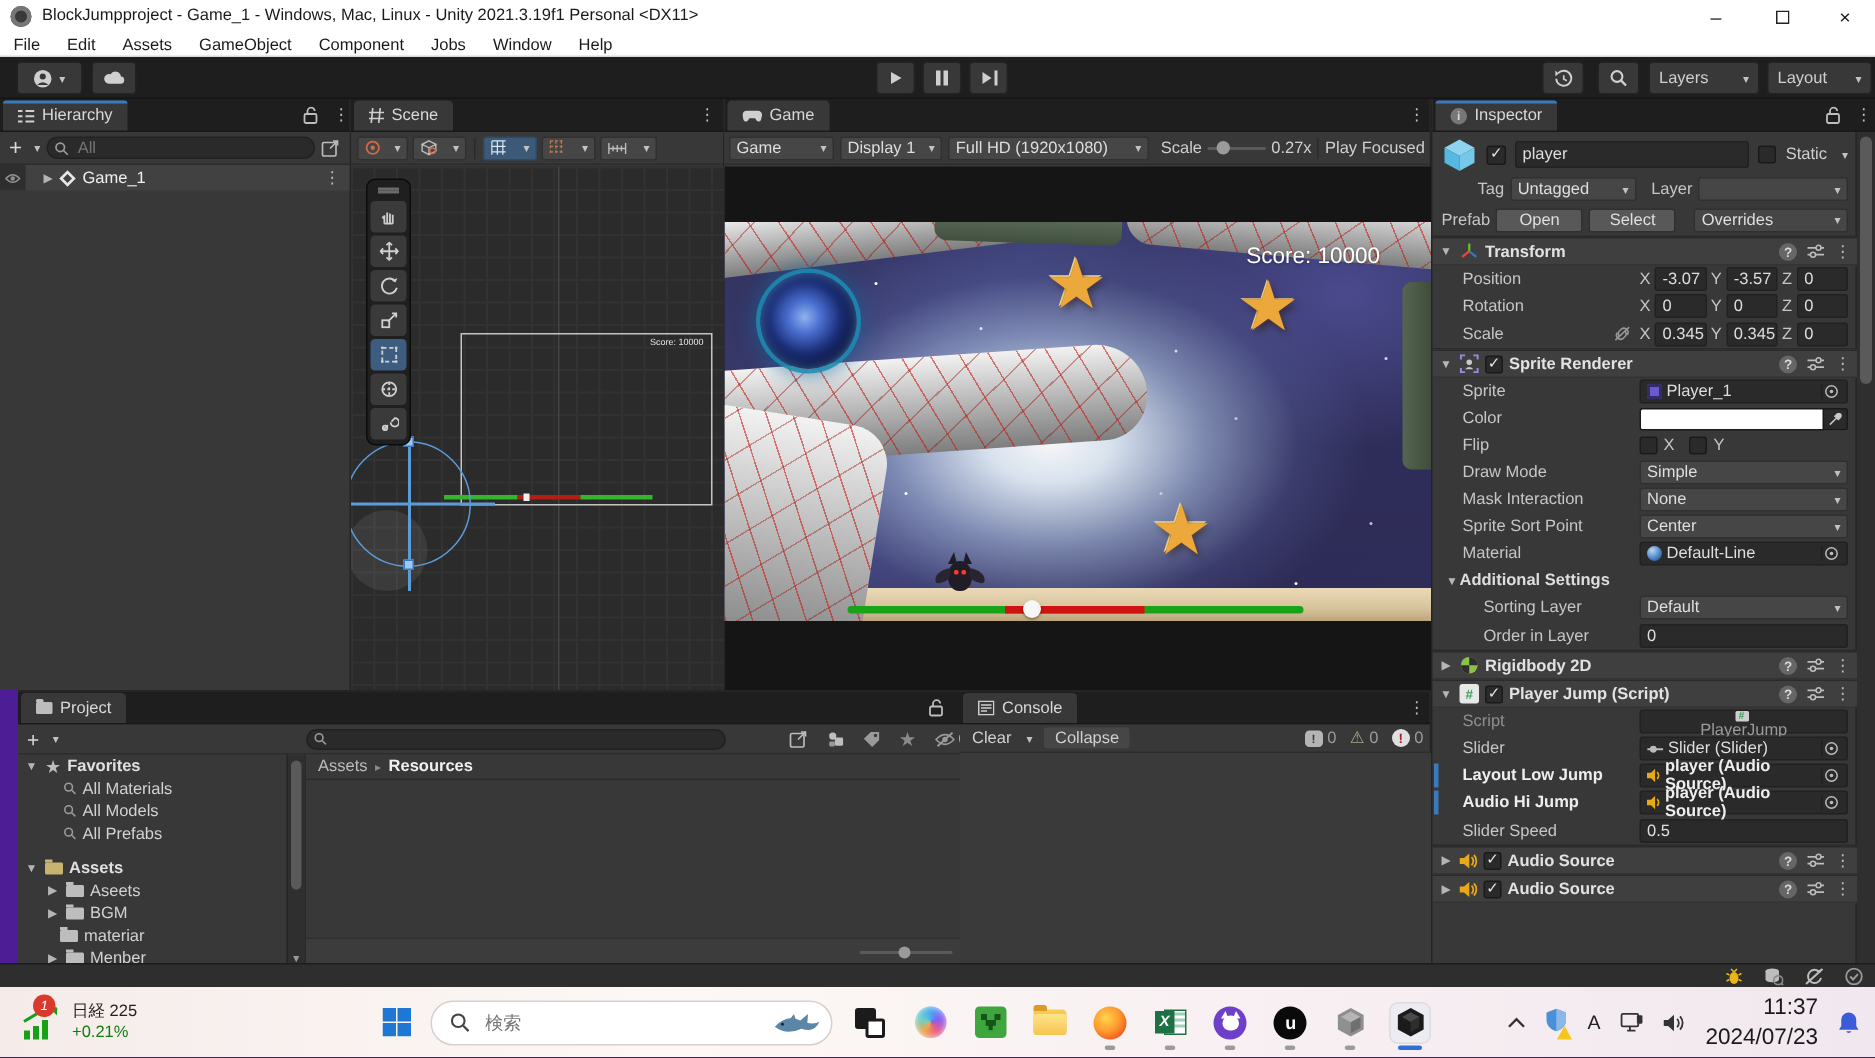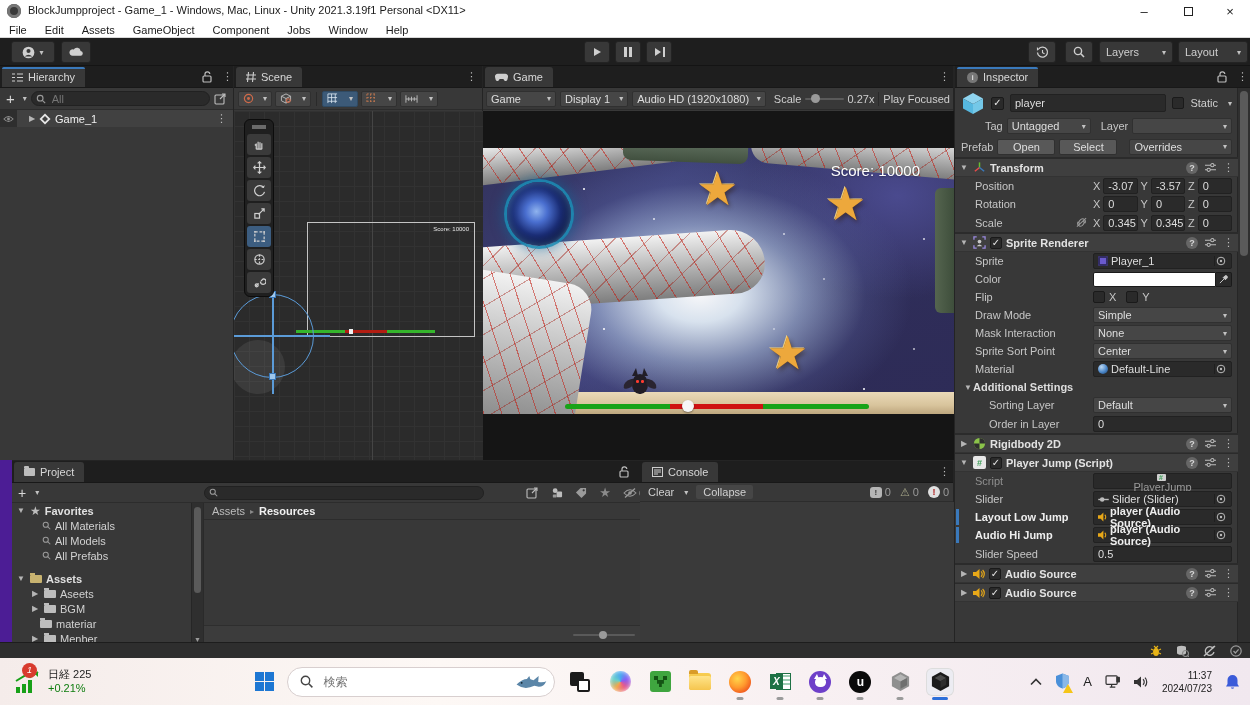--- a/index.html
+++ b/index.html
@@ -310,21 +310,21 @@
     <div class="flex" style="height:22px;background:#383838;border-bottom:1px solid #2c2c2c;padding:0 3px;gap:4px;overflow:hidden;">
       <div class="ddrop" style="width:76px;">
           <span>Game</span>
           <span class="dda">▾</span>
         </div>
       <div class="ddrop" style="width:74px;">
           <span>Display 1</span>
           <span class="dda">▾</span>
         </div>
       <div class="ddrop" style="width:146px;">
-          <span>Audio HD (1920x1080)</span>
+          <span>Full HD (1920x1080)</span>
           <span class="dda">▾</span>
         </div>
       <span style="color:#cfcfcf;margin-left:4px;">Scale</span>
       <span style="position:relative;width:42px;height:2px;background:#5a5a5a;border-radius:1px;">
           <i class="abs" style="left:6px;top:-4px;width:9px;height:9px;border-radius:50%;background:#9a9a9a;"></i>
         </span>
       <span style="color:#cfcfcf;">0.27x</span>
       <i style="width:1px;height:14px;background:#2a2a2a;"></i>
       <span style="color:#cfcfcf;white-space:nowrap;">Play Focused</span>
     </div>
@@ -1060,21 +1060,21 @@
       <span style="font-size:13px;color:#222;">A</span>
       <svg width="16" height="13" viewBox="0 0 17 14">
           <rect x="1" y="1" width="12" height="9" rx="1" fill="none" stroke="#333" stroke-width="1.3"></rect>
           <path d="M5 13 h6 M7 10 v3" stroke="#333" stroke-width="1.3"></path>
           <rect x="12" y="2" width="4" height="6" rx="0.8" fill="#333"></rect>
         </svg>
       <svg width="15" height="12" viewBox="0 0 15 12">
           <polygon points="0,4 3,4 7,0.5 7,11.5 3,8 0,8" fill="#333"></polygon>
           <path d="M9 3.2 a3.8 3.8 0 0 1 0 5.6 M11 1.6 a6.4 6.4 0 0 1 0 8.8" fill="none" stroke="#333" stroke-width="1.2"></path>
         </svg>
-      <span style="display:flex;flex-direction:column;align-items:flex-end;line-height:1.3;font-size:10px;color:#1a1a1a;">
+      <span style="display:flex;flex-direction:column;align-items:flex-end;line-height:1.3;font-size:15px;color:#1a1a1a;">
         <span>11:37</span>
         <span>2024/07/23</span>
       </span>
       <svg width="15" height="16" viewBox="0 0 15 16">
           <path d="M7.5 1 a5 5 0 0 1 5 5 v4 l1.5 2.5 H1 L2.5 10 V6 a5 5 0 0 1 5 -5 Z" fill="#3b5bd9"></path>
           <path d="M5.8 13.5 a1.8 1.8 0 0 0 3.4 0" fill="#3b5bd9"></path>
         </svg>
     </span>
   </div>
 

